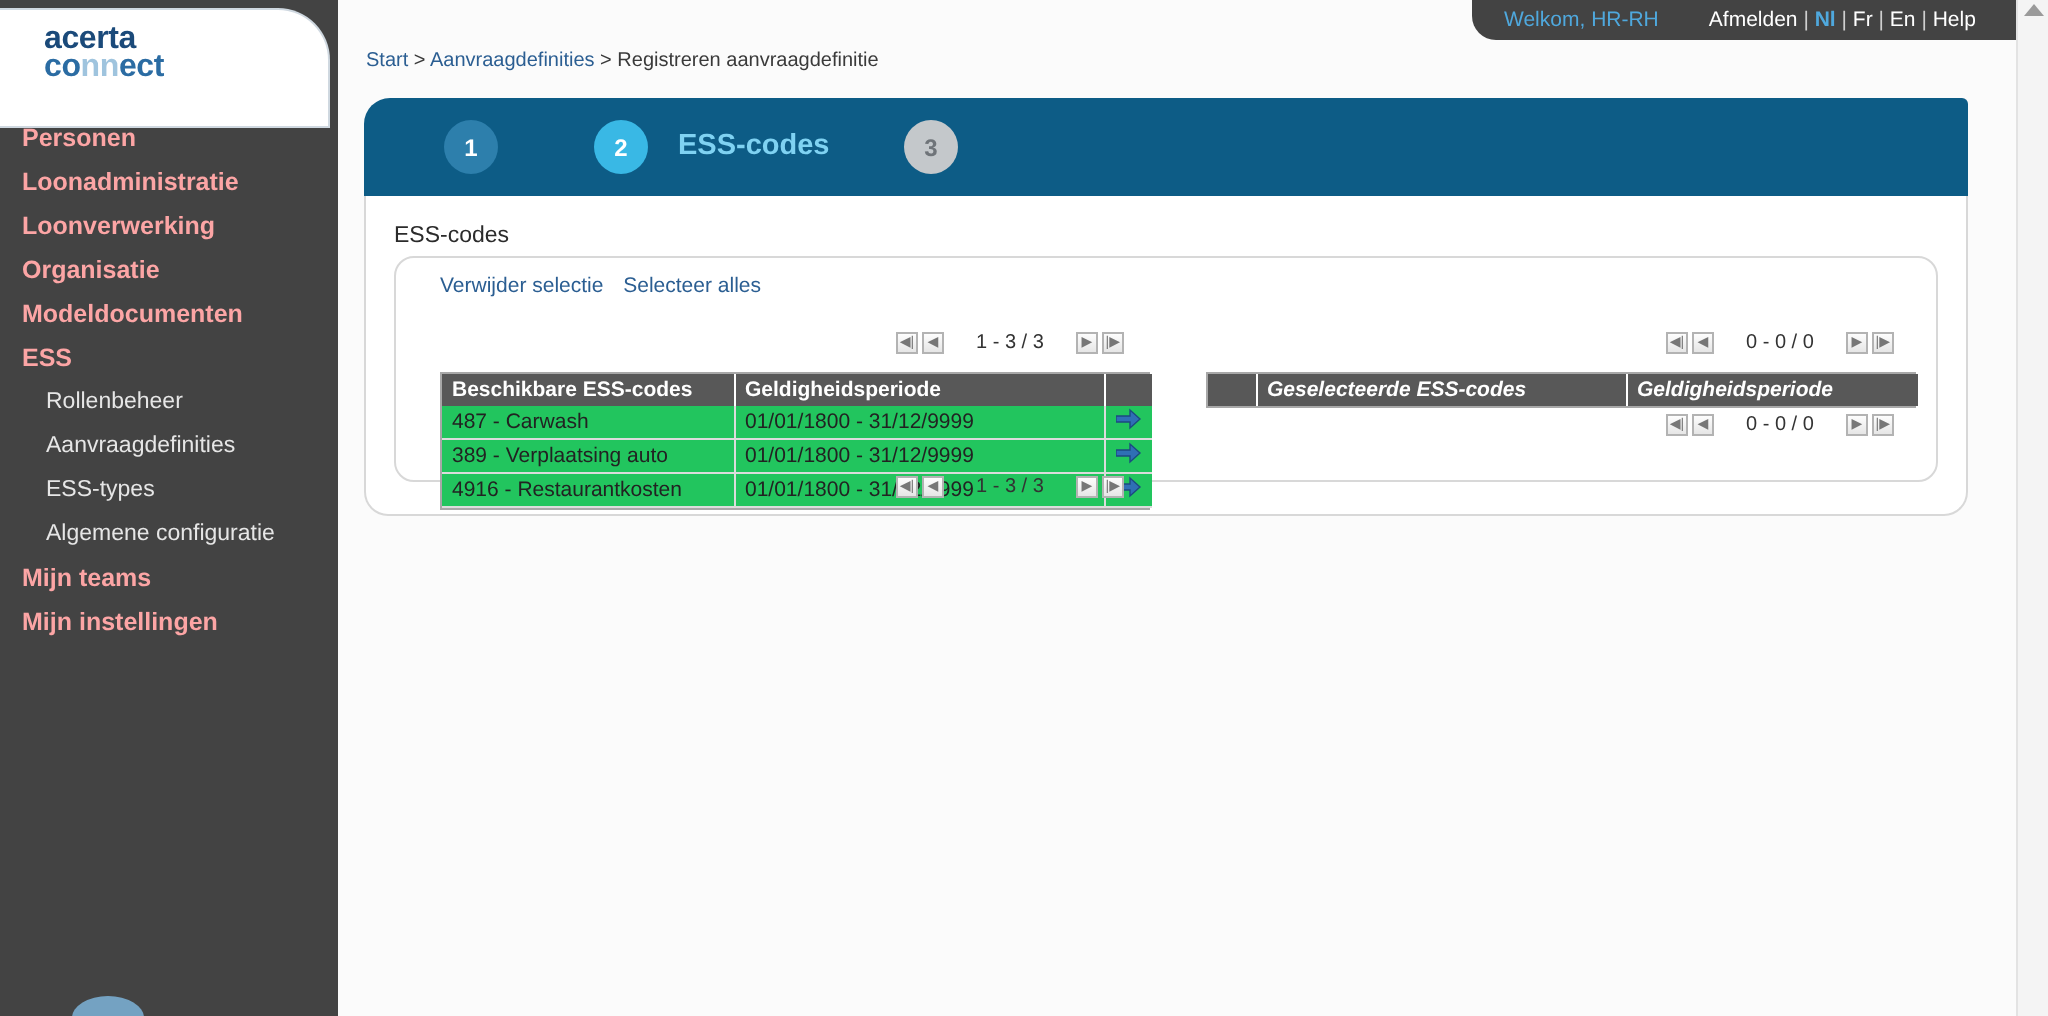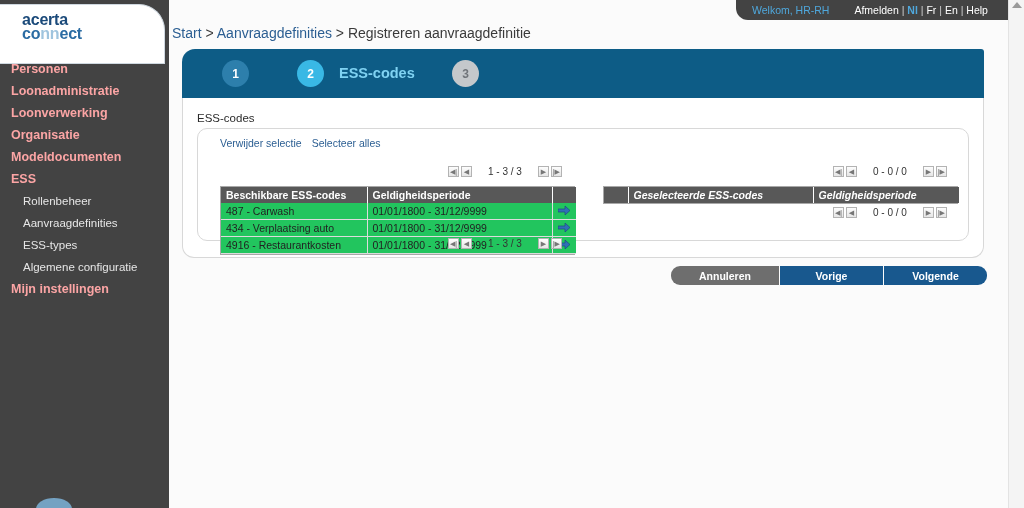--- a/index.html
+++ b/index.html
@@ -86,22 +86,22 @@
   .scroll-up {
     position: absolute; top: 2px; left: 3px;
     width: 0; height: 0;
     border-left: 5px solid transparent;
     border-right: 5px solid transparent;
     border-bottom: 6px solid #9a9a9a;
   }
 
   
   .breadcrumb {
-    position: absolute; left: 172px; top: 25px;
-    font-size: 14px; color: #3a3a3a; white-space: nowrap;
+    position: absolute; left: 183px; top: 25px;
+    font-size: 10px; color: #3a3a3a; white-space: nowrap;
   }
   .breadcrumb a { color: #2b5e92; text-decoration: none; cursor: pointer; }
 
   
   .step-header {
     position: absolute; left: 182px; top: 49px;
     width: 802px; height: 49px;
     background: #0d5c86;
     border-top-left-radius: 13px;
     border-top-right-radius: 3px;
@@ -238,20 +238,21 @@
       <a class="nav-item">Personen</a>
       <a class="nav-item">Loonadministratie</a>
       <a class="nav-item">Loonverwerking</a>
       <a class="nav-item">Organisatie</a>
       <a class="nav-item">Modeldocumenten</a>
       <a class="nav-item">ESS</a>
       <a class="nav-item sub">Rollenbeheer</a>
       <a class="nav-item sub">Aanvraagdefinities</a>
       <a class="nav-item sub">ESS-types</a>
       <a class="nav-item sub">Algemene configuratie</a>
+      <a class="nav-item">Mijn teams</a>
       <a class="nav-item">Mijn instellingen</a>
     </nav>
 
     <div class="sidebar-bottom-blob"></div>
   </div>
 
   <div class="topbar">
     <div class="welkom">Welkom, HR-RH</div>
     <div class="toplinks"><span>Afmelden</span> <span class="sep">|</span> <span class="active">Nl</span> <span class="sep">|</span> <span>Fr</span> <span class="sep">|</span> <span>En</span> <span class="sep">|</span> <span>Help</span></div>
   </div>
@@ -315,21 +316,21 @@
               <td>01/01/1800 - 31/12/9999</td>
               <td class="arrow-cell">
                 <span class="arrow-icon">
                   <svg width="13" height="11" viewBox="0 0 13 11">
                       <path d="M0 4 h7 V1 l5 4.5 L7 10 V7 H0 Z" fill="#2f6fb5" stroke="#1c4a80" stroke-width="0.7"></path>
                     </svg>
                 </span>
               </td>
             </tr>
             <tr>
-              <td>434 - Verplaatsing auto</td>
+              <td>389 - Verplaatsing auto</td>
               <td>01/01/1800 - 31/12/9999</td>
               <td class="arrow-cell">
                 <span class="arrow-icon">
                   <svg width="13" height="11" viewBox="0 0 13 11">
                       <path d="M0 4 h7 V1 l5 4.5 L7 10 V7 H0 Z" fill="#2f6fb5" stroke="#1c4a80" stroke-width="0.7"></path>
                     </svg>
                 </span>
               </td>
             </tr>
             <tr>
@@ -409,19 +410,14 @@
             <span class="pg-glyph">▶</span>
           </div>
         <div class="pg-btn">
             <span class="pg-glyph">|▶</span>
           </div>
       </div>
 
     </div>
   </div>
 
-  <div class="btn-row">
-    <button class="btn btn-cancel">Annuleren</button>
-    <button class="btn btn-prev">Vorige</button>
-    <button class="btn btn-next">Volgende</button>
-  </div>
 
 </div>
 
 </body></html>

